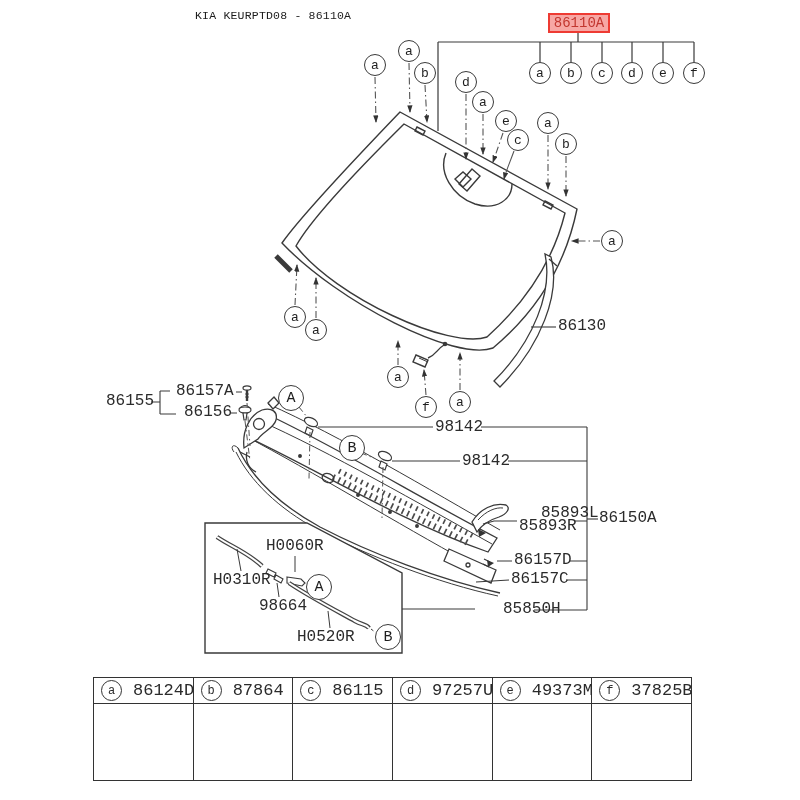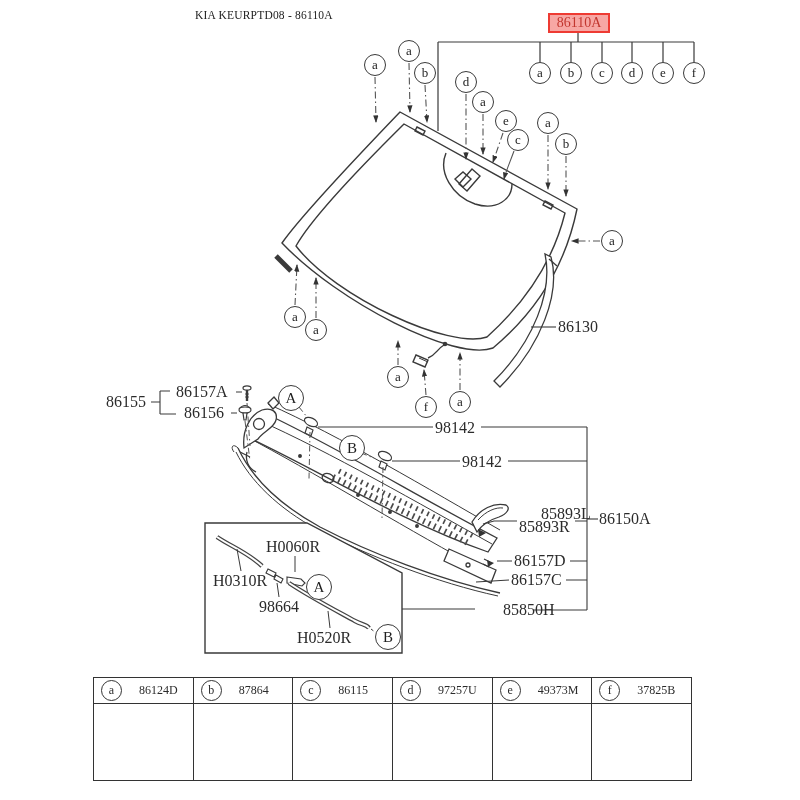--- a/index.html
+++ b/index.html
@@ -1,38 +1,38 @@
 <!DOCTYPE html>
 <html><head>
 <meta charset="utf-8">
 <style>
   html,body{margin:0;padding:0;background:#fff;}
   .stage{position:relative;width:800px;height:800px;background:#fff;overflow:hidden;
-         font-family:Liberation Serif, serif;color:#2b2b2b;}
+         font-family:Liberation Mono, monospace;color:#2b2b2b;}
   .stage svg.art{position:absolute;left:0;top:0;}
   .title{position:absolute;left:195px;top:9px;font-size:11.5px;color:#1c1c1c;letter-spacing:.2px;}
   .hl{position:absolute;left:548px;top:13px;width:58px;height:16px;line-height:16px;
       text-align:center;border:2px solid #ee3b33;background:#f7a7a4;color:#c2362f;
       font-size:14px;cursor:pointer;}
   .co{position:absolute;width:22px;height:22px;border:1.4px solid #3a3a3a;border-radius:50%;
       background:#fff;display:flex;align-items:center;justify-content:center;
       font-size:13px;color:#1e1e1e;box-sizing:border-box;}
   .cob{position:absolute;width:26px;height:26px;border:1.5px solid #3a3a3a;border-radius:50%;
       background:#fff;display:flex;align-items:center;justify-content:center;
       font-size:15px;color:#1e1e1e;box-sizing:border-box;}
   .pl{position:absolute;font-size:16px;line-height:15px;white-space:nowrap;color:#2b2b2b;}
   .tbl{position:absolute;left:93px;top:677px;width:599px;height:104px;border:1.5px solid #333;
        box-sizing:border-box;display:flex;background:#fff;}
   .tcol{flex:1;border-right:1.5px solid #333;display:flex;flex-direction:column;min-width:0;}
   .tcol:last-child{border-right:none;}
   .thead{height:26px;border-bottom:1.5px solid #333;display:flex;align-items:center;
          padding-left:7px;box-sizing:border-box;}
   .tco{width:19px;height:19px;border:1.3px solid #333;border-radius:50%;display:flex;
        align-items:center;justify-content:center;font-size:12px;flex:none;}
-  .tpart{margin-left:17px;font-size:12px;}
+  .tpart{margin-left:11px;font-size:17px;}
   .ticon{flex:1;display:flex;align-items:center;justify-content:center;}
 </style>
 </head>
 <body>
 
 <div class="stage">
 
   <svg class="art" width="800" height="800" viewBox="0 0 800 800">
     <defs>
       <marker id="ah" markerWidth="8" markerHeight="6" refX="6" refY="2.4" orient="auto">

